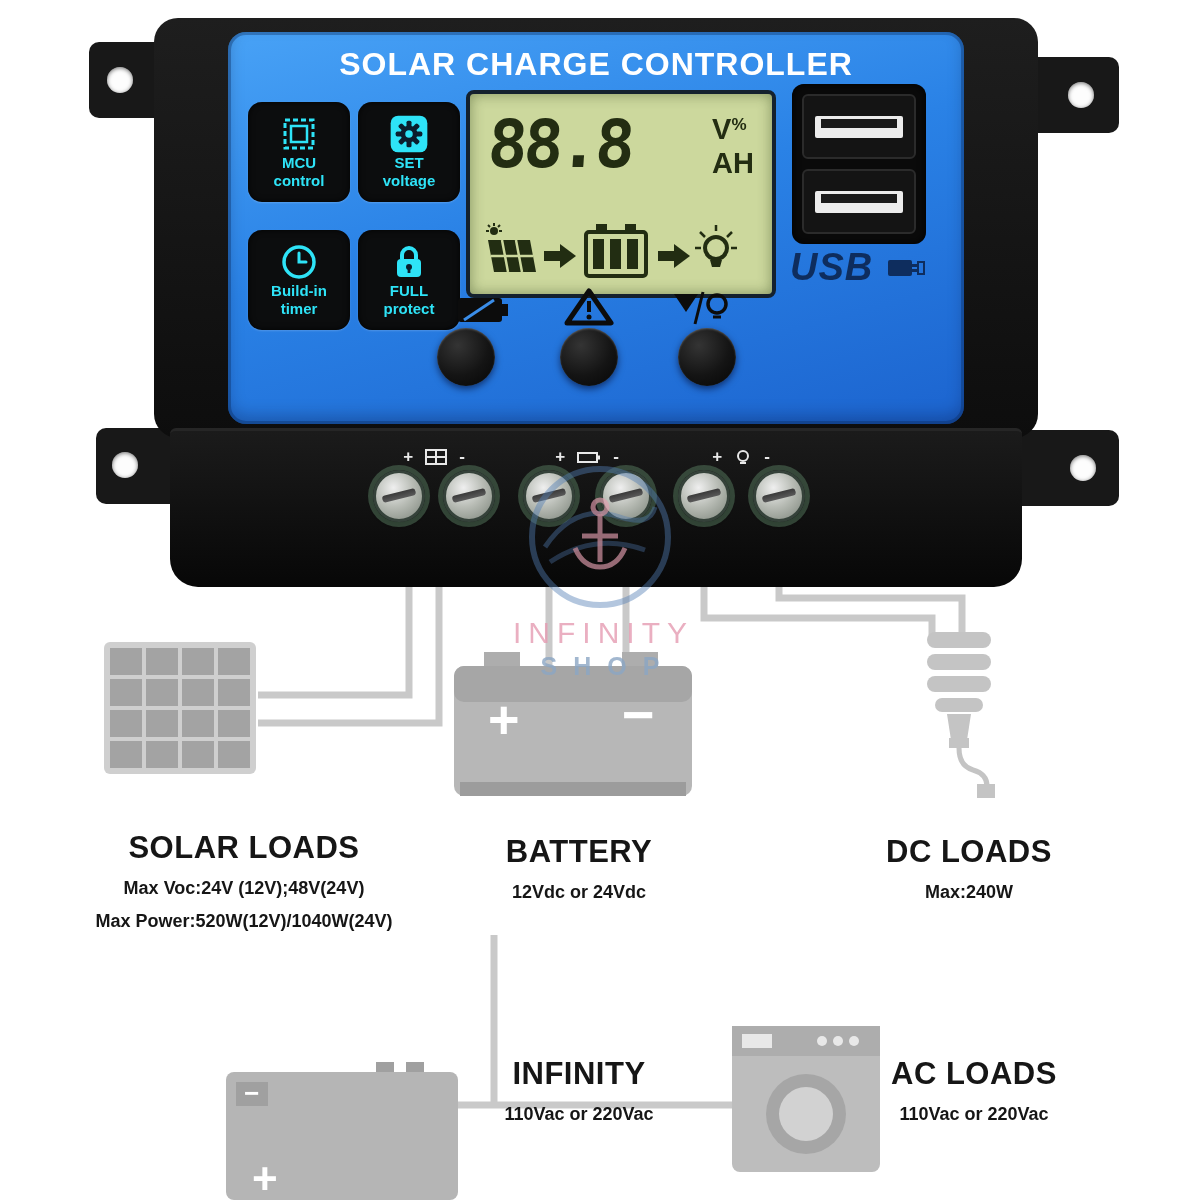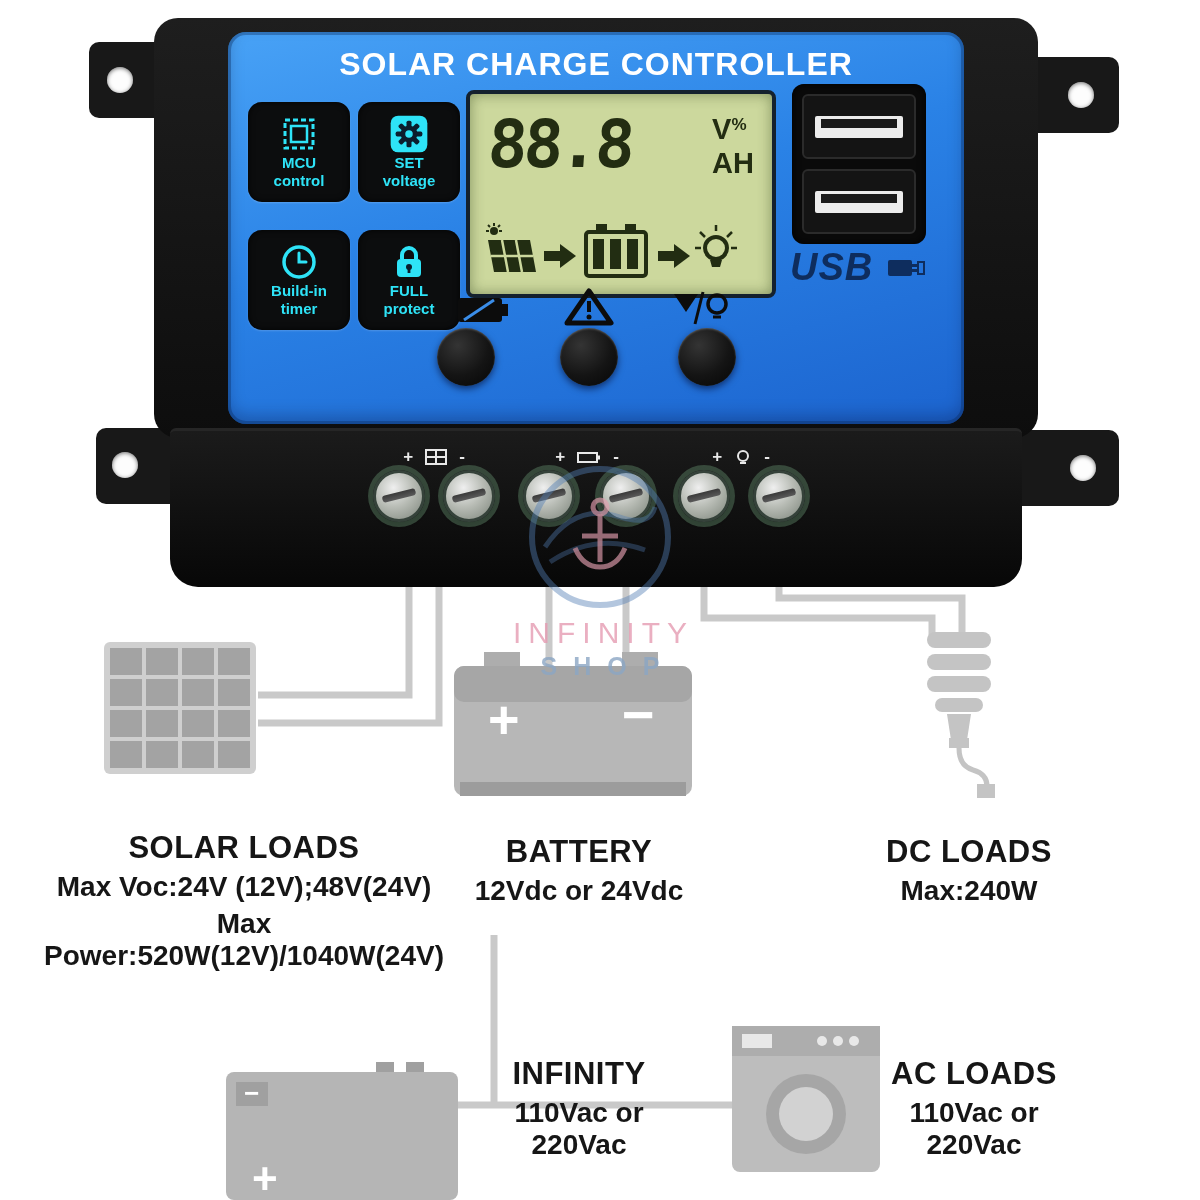--- a/index.html
+++ b/index.html
@@ -61,21 +61,21 @@
   .screw{position:absolute;top:470px;width:52px;height:52px;border-radius:50%;
         background:radial-gradient(circle at 38% 32%,#efefef 0%,#b9bdb6 45%,#7c847a 100%);
         border:3px solid #35423a;box-sizing:border-box;
         box-shadow:0 0 0 5px rgba(105,150,115,.4),0 2px 4px rgba(0,0,0,.6)}
   .screw::after{content:"";position:absolute;left:6px;right:6px;top:50%;height:7px;margin-top:-4px;
         background:linear-gradient(180deg,#3a3a3a,#5a5a5a);border-radius:3px;transform:rotate(-14deg)}
 
   
   .label-block{position:absolute;text-align:center;color:#161616}
   .label-title{font-size:31px;font-weight:bold;letter-spacing:.5px}
-  .label-spec{font-size:28px;font-weight:bold;margin-top:5px}
+  .label-spec{font-size:18px;font-weight:bold;margin-top:12px}
 
   
   .watermark{position:absolute;left:498px;top:462px;width:204px;text-align:center;opacity:.8;z-index:6}
   .wm-line1{color:#e59cb2;font-size:30px;font-weight:normal;letter-spacing:7px;padding-left:7px}
   .wm-line2{color:#8ba6c4;font-size:25px;font-weight:bold;letter-spacing:16px;padding-left:16px;margin-top:2px}
 </style>
 </head>
 <body>
 
 <div class="layer">

